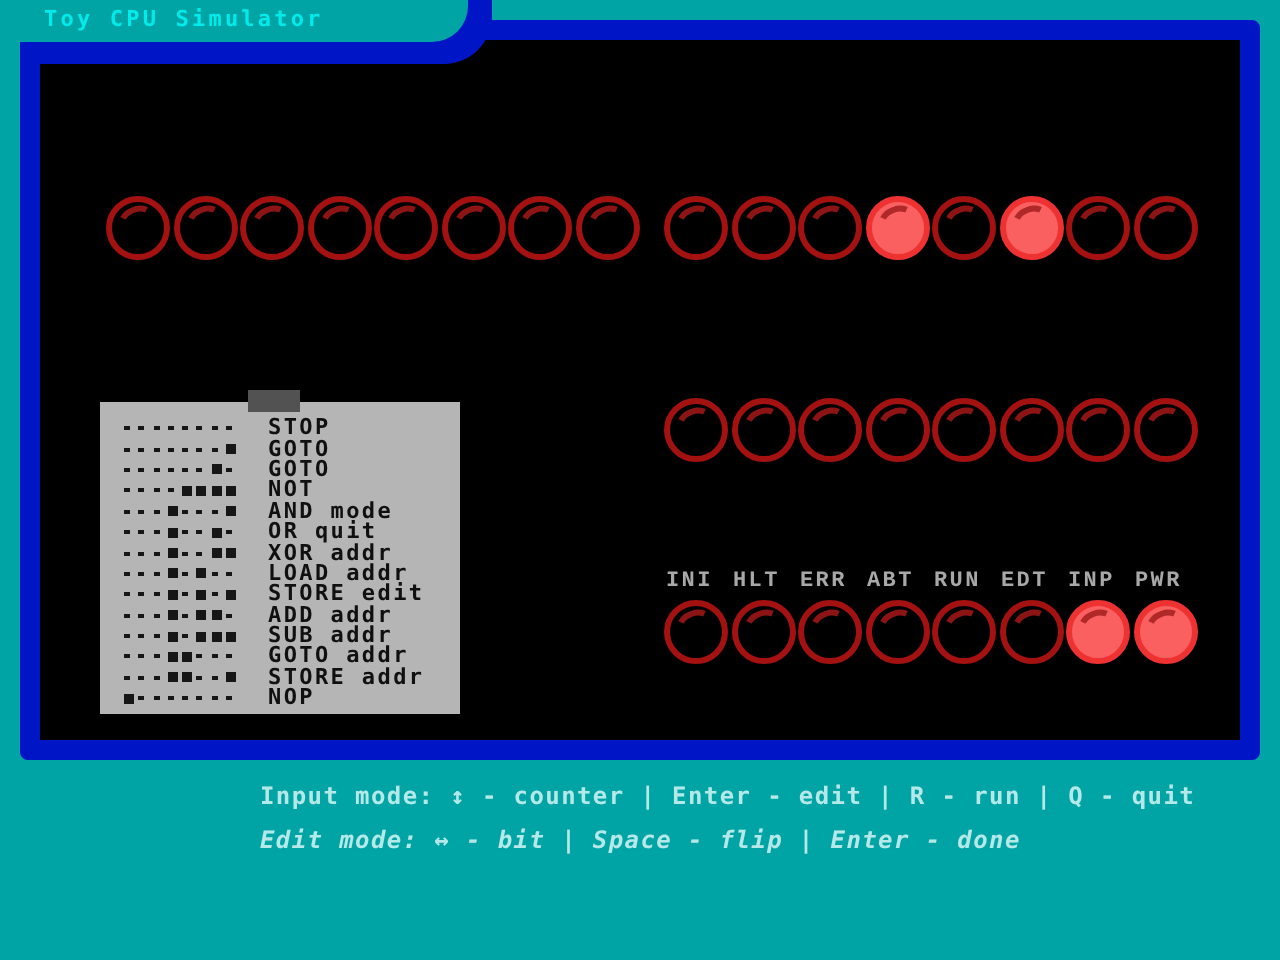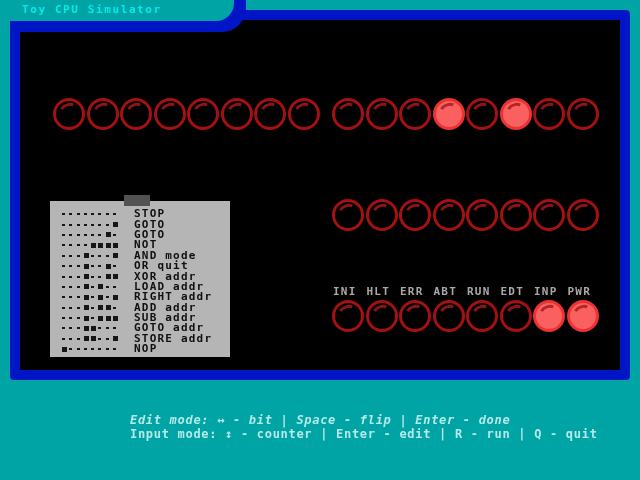--- a/index.html
+++ b/index.html
@@ -33,21 +33,21 @@
   .reg-label{
     position:absolute;font-size:12px;letter-spacing:1.6px;color:#000000;z-index:5;
   }
   .lbl-counter{left:52px;top:85px;}
   .lbl-instruction{left:348px;top:85px;}
   .lbl-accumulator{left:331px;top:185px;}
   .status-labels{
     position:absolute;left:333px;top:285px;display:flex;z-index:5;
     color:#a8a8a8;font-size:11px;letter-spacing:1.2px;
   }
-  .status-labels span{width:33.5px;display:block;}
+  .status-labels span{width:33.5px;display:block;font-family:Liberation Mono, monospace;}
   
   .ledrow{position:absolute;display:flex;gap:1.5px;z-index:5;}
   .row-counter{left:53px;top:98px;}
   .row-instruction{left:332px;top:98px;}
   .row-accumulator{left:332px;top:199px;}
   .row-status{left:332px;top:300px;}
   .led{
     width:26px;height:26px;border-radius:50%;
     border:3px solid #a31111;background:#000;
     position:relative;flex:0 0 auto;
@@ -76,21 +76,21 @@
   .b1{width:5px;height:5px;background:#161616;}
   .legend-name{
     margin-left:13px;font-size:11px;letter-spacing:1.2px;color:#101010;
     line-height:10px;white-space:nowrap;
   }
   
   .help{
     position:absolute;left:130px;color:#b5e9e9;
     font-size:12px;letter-spacing:0.7px;white-space:nowrap;z-index:5;
   }
-  .help1{top:391px;margin-top:36px;}
+  .help1{top:391px;}
   .help2{top:413px;font-style:italic;}
 </style>
 </head>
 <body>
 
 <div class="panel"></div>
 <div class="tab-band"></div>
 <div class="tab"></div>
 <div class="title">Toy CPU Simulator</div>
 
@@ -468,21 +468,21 @@
         <span class="bitcell">
           <span class="b1"></span>
         </span>
         <span class="bitcell">
           <span class="b0"></span>
         </span>
         <span class="bitcell">
           <span class="b1"></span>
         </span>
       </div>
-      <span class="legend-name">RIGHT addr</span>
+      <span class="legend-name">STORE edit</span>
     </div>
     <div class="legend-row">
       <div class="bits">
         <span class="bitcell">
           <span class="b0"></span>
         </span>
         <span class="bitcell">
           <span class="b0"></span>
         </span>
         <span class="bitcell">

